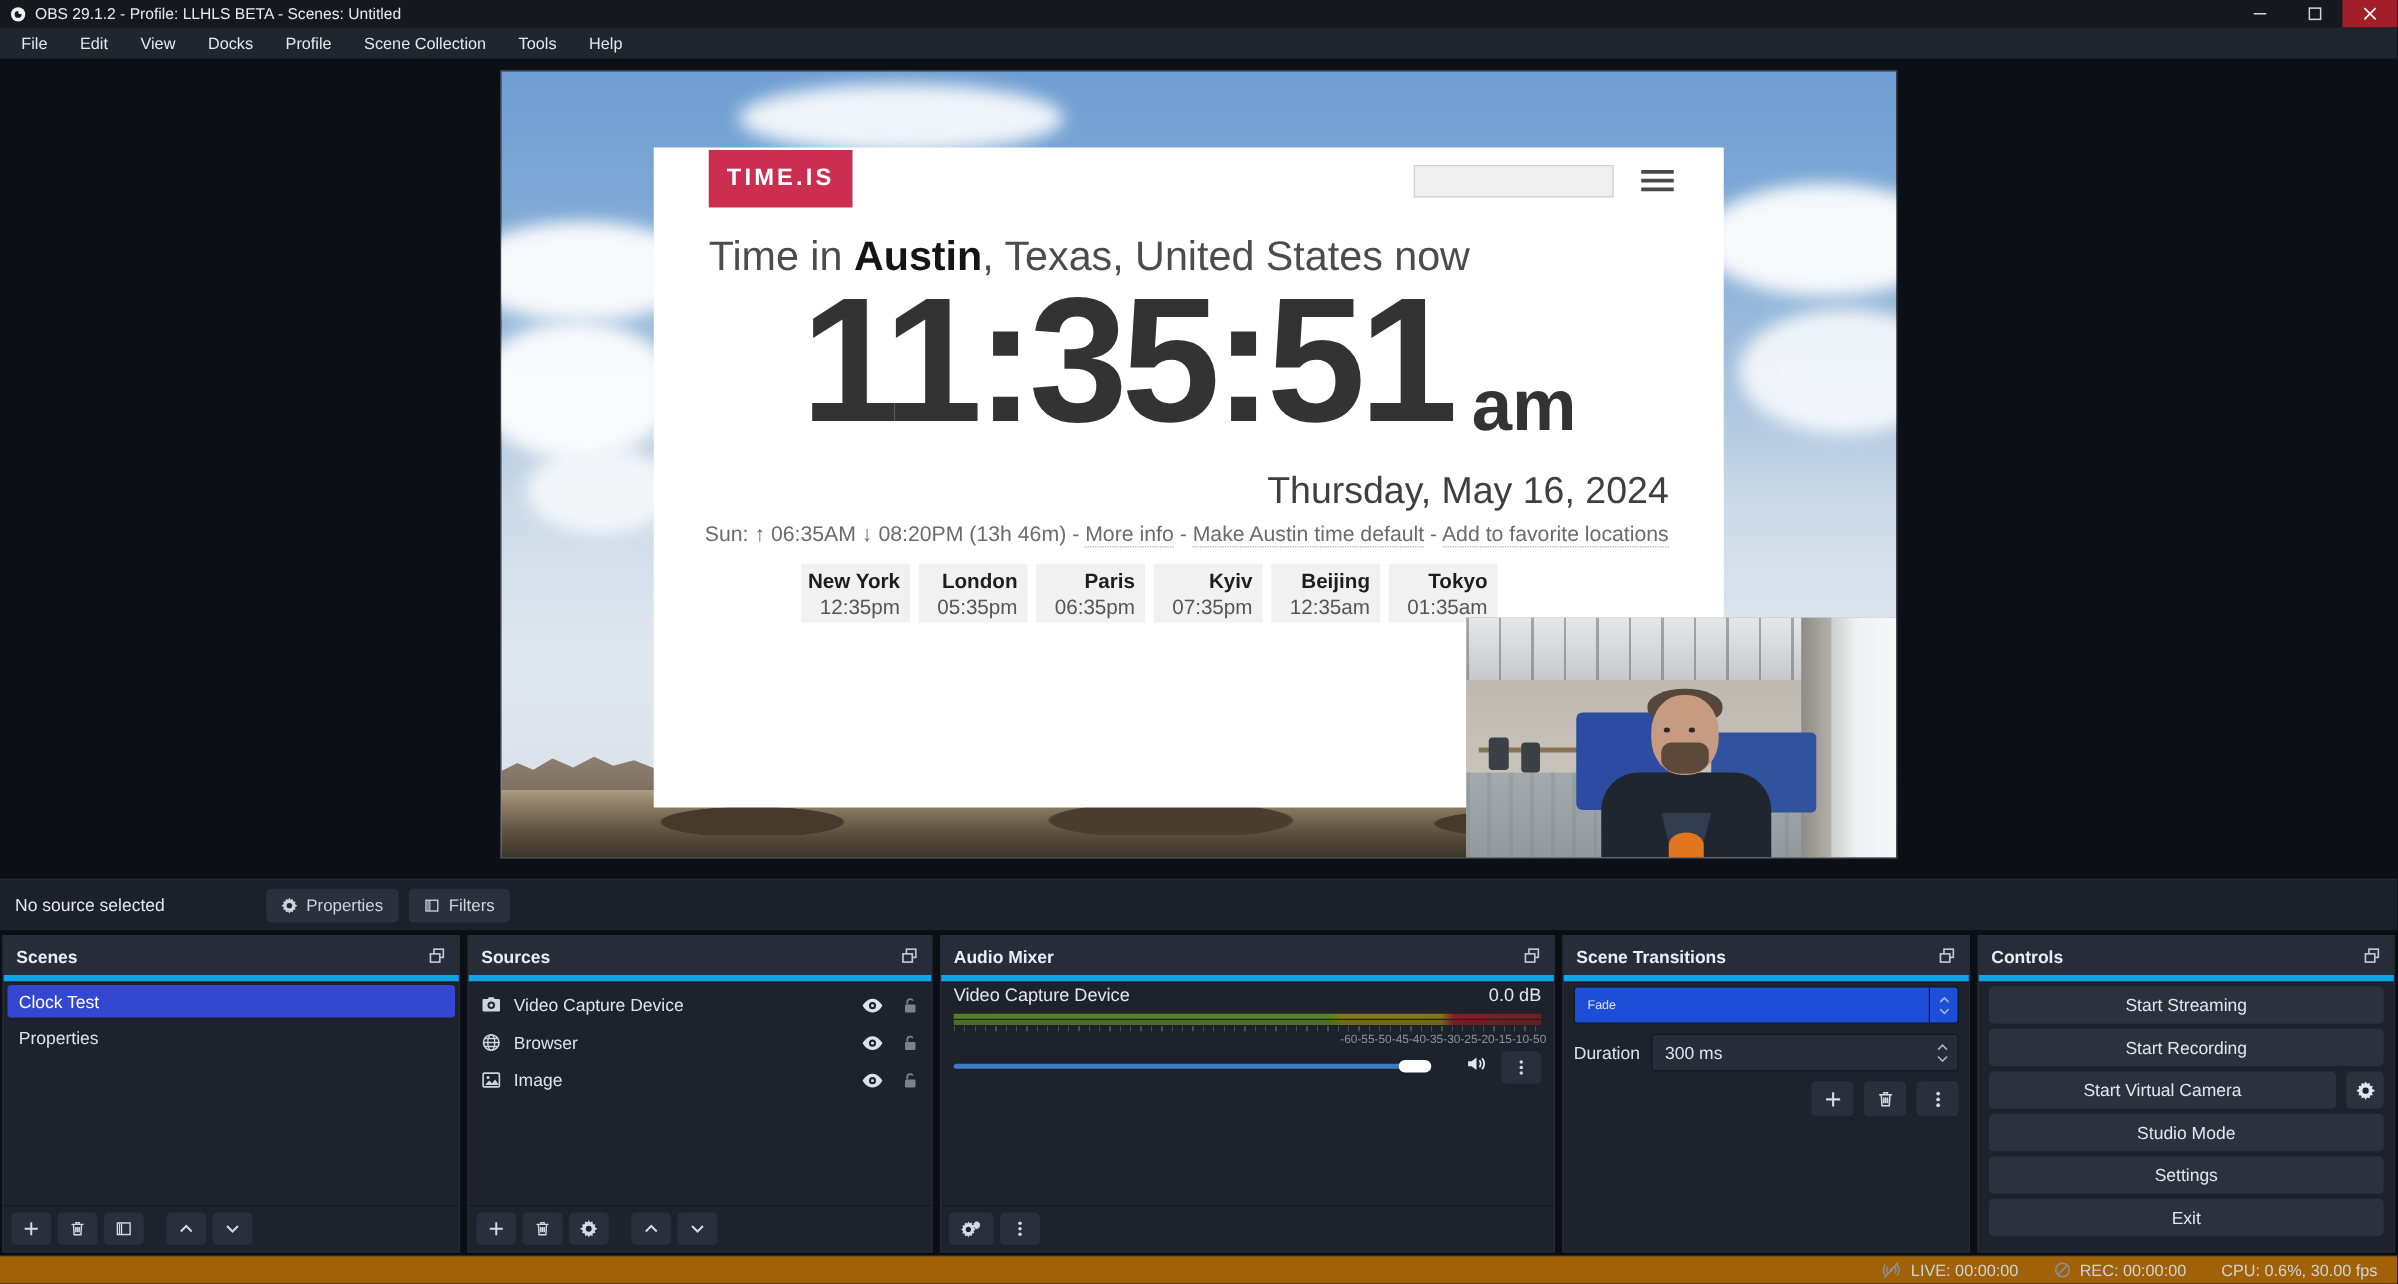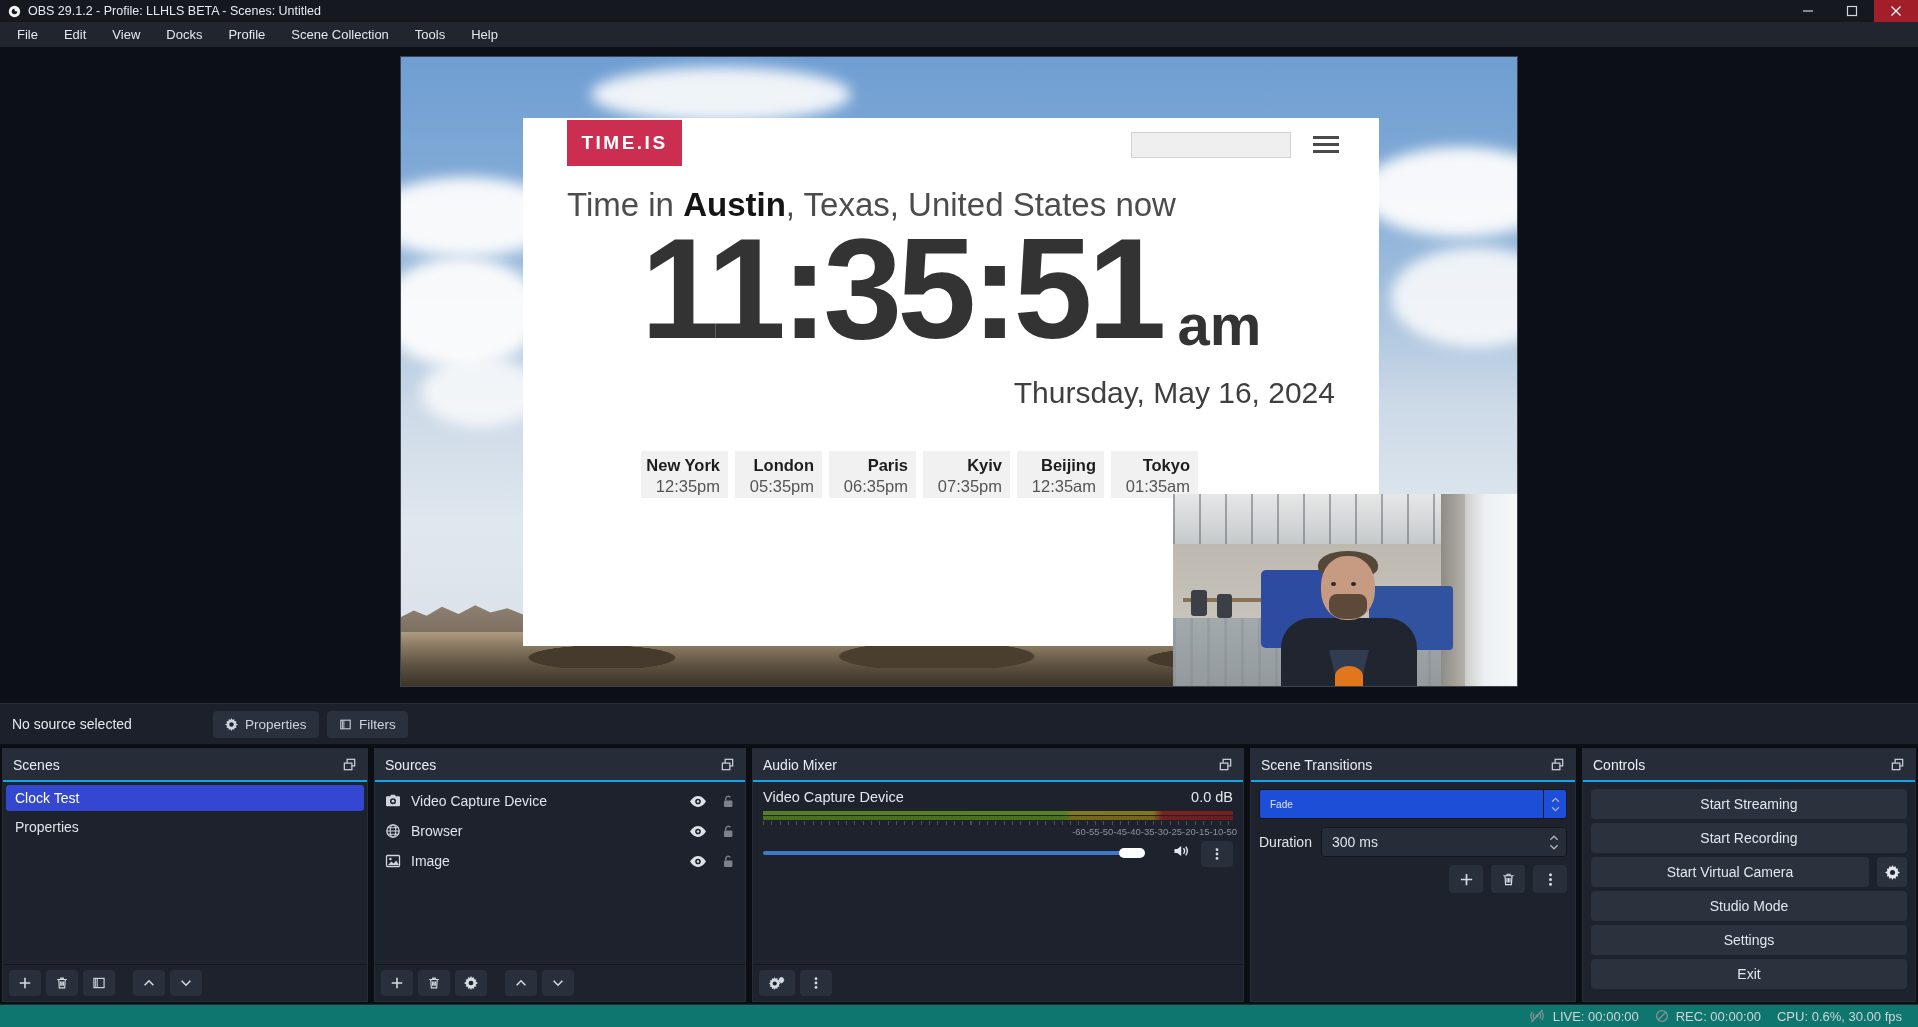--- a/index.html
+++ b/index.html
@@ -84,22 +84,22 @@
 
   
   .ctxbar{position:absolute;left:0;top:703px;width:1918px;height:42px;background:#1b202a;
           border-top:1px solid #262b36;border-bottom:1px solid #0d1016;box-sizing:border-box;}
   .ctx-label{position:absolute;left:12px;top:12px;font-size:14px;color:#e4e8ee;}
   .ctx-btn{position:absolute;top:7px;height:27px;background:#2a303c;border-radius:4px;color:#ced4dc;
            font-size:13.5px;display:flex;align-items:center;gap:7px;padding:0 12px;box-sizing:border-box;}
 
   
   .dock{position:absolute;top:748px;height:254px;background:#1d222c;border:1px solid #272c37;box-sizing:border-box;}
-  .dock-header{height:31px;background:#262c38;border-bottom:2px solid #0ea5e9;display:flex;align-items:center;
-               padding:0 10px;font-size:14px;font-weight:normal;color:#eaedf2;}
+  .dock-header{height:31px;background:#262c38;border-bottom:5px solid #0ea5e9;display:flex;align-items:center;
+               padding:0 10px;font-size:14px;font-weight:bold;color:#eaedf2;}
   .pop{margin-left:auto;color:#c3c9d1;}
   .dock-foot{position:absolute;left:0;right:0;bottom:0;height:36px;border-top:1px solid #14171e;
              display:flex;align-items:center;gap:5px;padding:0 6px;}
   .tbtn{width:32px;height:26px;background:#2a303b;border-radius:4px;display:flex;align-items:center;justify-content:center;color:#d5dae1;}
   .sep6{width:8px;}
 
   .scene-item{margin:3px 3px 1px 3px;height:26px;border-radius:3px;display:flex;align-items:center;
               padding:0 9px;font-size:14px;color:#dfe3ea;}
   .scene-item.selected{background:#3347d0;color:#fff;}
 
@@ -132,22 +132,22 @@
   .spin-arrows{position:absolute;right:7px;top:0;bottom:0;display:flex;flex-direction:column;justify-content:center;gap:3px;color:#aeb4bd;}
   .trans-btns{position:absolute;right:8px;top:116px;display:flex;gap:8px;}
 
   
   .ctl-btn{position:absolute;left:8px;right:8px;height:30px;background:#2b313d;border-radius:4px;
            display:flex;align-items:center;justify-content:center;font-size:14px;color:#e3e7ed;}
   .ctl-gear{position:absolute;right:8px;width:30px;height:30px;background:#2b313d;border-radius:4px;
             display:flex;align-items:center;justify-content:center;color:#e3e7ed;}
 
   
-  .statusbar{position:absolute;left:0;top:1004px;width:1918px;height:23px;background:#0f766e;border-top:1px solid #242936;
-             box-sizing:border-box;display:flex;align-items:center;justify-content:flex-end;gap:16px;
+  .statusbar{position:absolute;left:0;top:1004px;width:1918px;height:23px;background:#a16207;border-top:1px solid #242936;
+             box-sizing:border-box;display:flex;align-items:center;justify-content:flex-end;gap:28px;
              padding-right:16px;font-size:13px;color:#ced3da;}
   .stat{display:flex;align-items:center;gap:7px;color:#ced3da;}
   .stat .gic{color:#8a9099;}
 </style>
 </head>
 <body>
 
 <svg width="0" height="0" style="position:absolute">
   <defs>
     <symbol id="i-pop" viewBox="0 0 16 16">
@@ -299,20 +299,29 @@
           <div></div>
           <div></div>
           <div></div>
         </div>
       <div class="ti-heading"><span>Time in </span><b>Austin</b><span>, Texas, United States now</span></div>
       <div class="ti-clock">
         <span class="digits">11:35:51</span>
         <span class="ampm">am</span>
       </div>
       <div class="ti-date">Thursday, May 16, 2024</div>
+      <div class="ti-sun">
+        <span>Sun: ↑ 06:35AM ↓ 08:20PM (13h 46m)</span>
+        <span>-</span>
+        <span class="lnk">More info</span>
+        <span>-</span>
+        <span class="lnk">Make Austin time default</span>
+        <span>-</span>
+        <span class="lnk">Add to favorite locations</span>
+      </div>
       <div class="ti-cities">
         <div class="city">
             <div class="nm">New York</div>
             <div class="tm">12:35pm</div>
           </div>
         <div class="city">
             <div class="nm">London</div>
             <div class="tm">05:35pm</div>
           </div>
         <div class="city">

